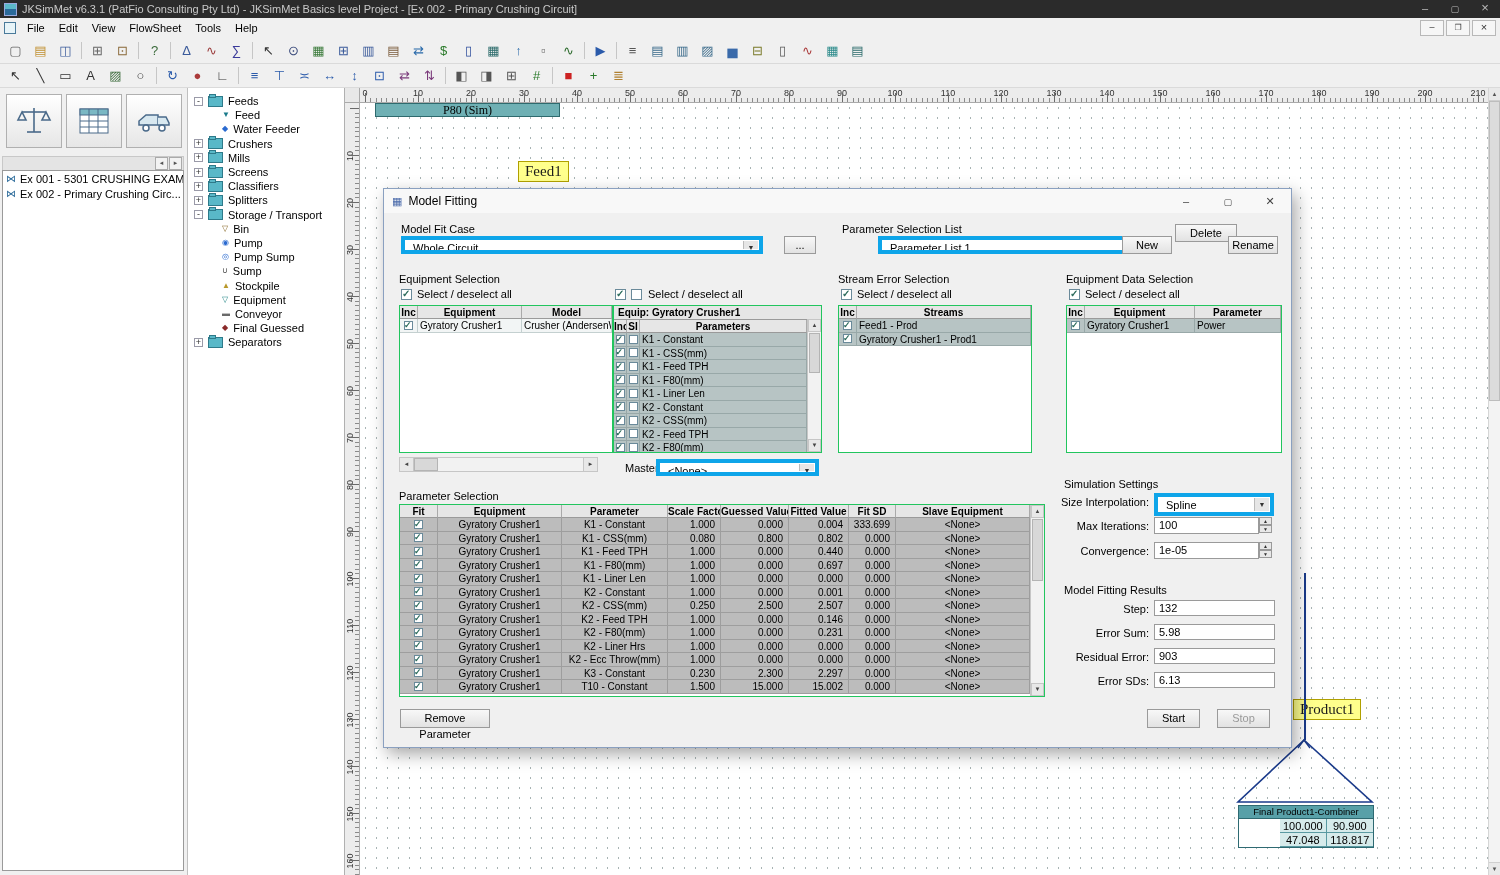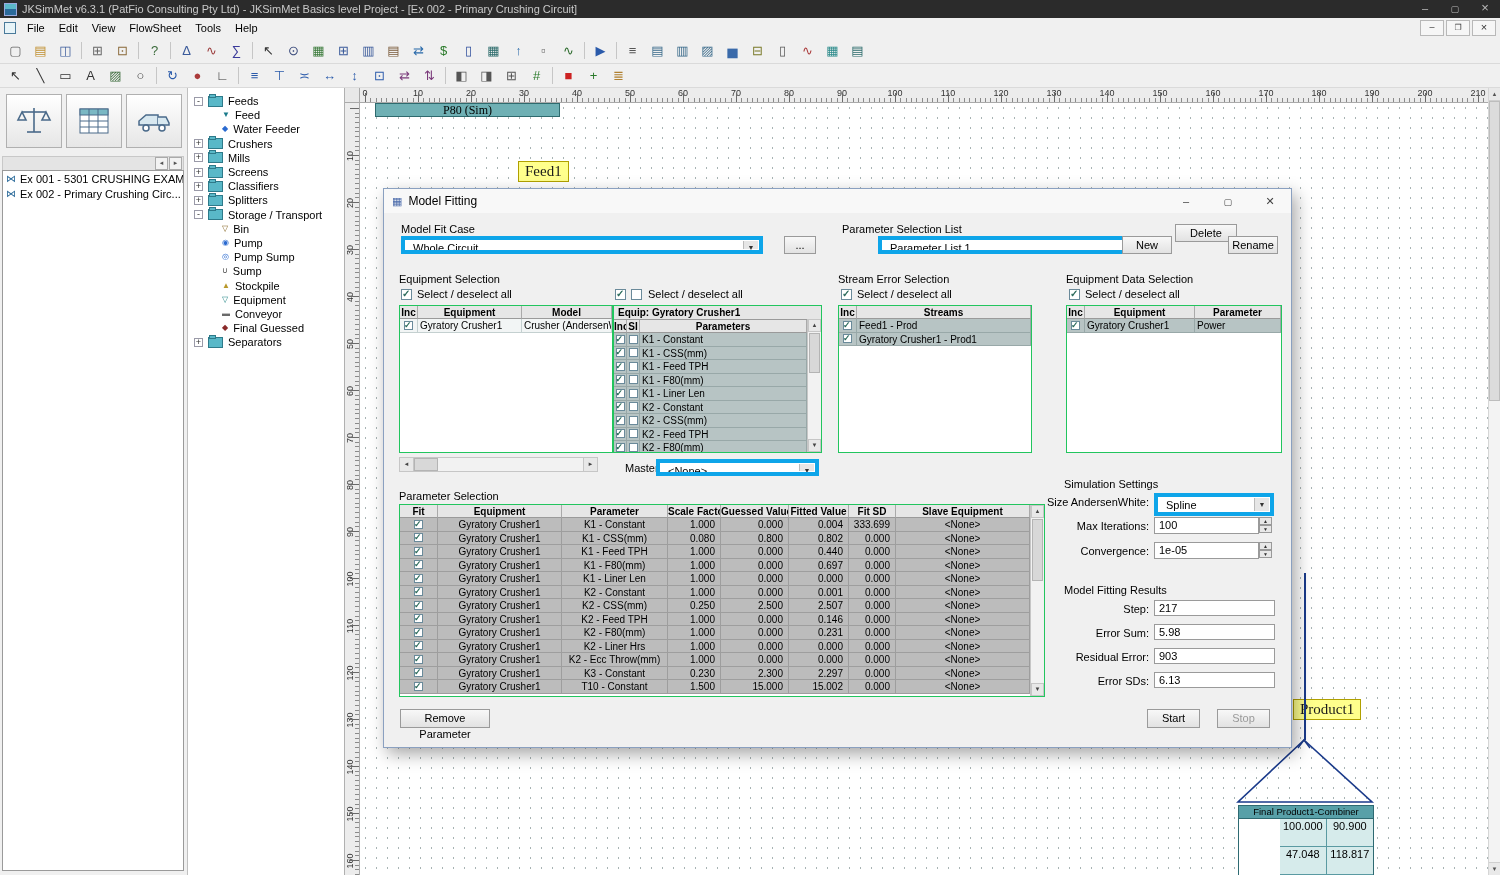--- a/index.html
+++ b/index.html
@@ -74,21 +74,21 @@
   .p80-box{position:absolute;left:15px;top:0;width:185px;height:14px;background:#6fb0b4;border:1px solid #2e6a6e;
     box-sizing:border-box;text-align:center;font-family:"Liberation Serif",serif;font-size:12px;line-height:12px;color:#000;}
   .fs-label{position:absolute;background:#ffff8c;border:1px solid #b0a000;padding:0 6px;
     font-family:"Liberation Serif",serif;font-size:15px;line-height:19px;color:#1a1a1a;}
   #feedLabel{left:158px;top:58px;} #productLabel{left:933px;top:596px;}
   .stream-line{position:absolute;left:944px;top:470px;width:2px;height:167px;background:#1a3a8a;}
   .combiner-svg{position:absolute;left:876px;top:633px;}
   .combiner{position:absolute;left:878px;top:702px;width:134px;border:1px solid #2e6a72;box-sizing:content-box;background:#fff;}
   .comb-title{height:12px;background:#58a0a8;border-bottom:1px solid #2e6a72;text-align:center;
     font-size:9.5px;line-height:12px;color:#000;overflow:hidden;white-space:nowrap;}
-  .comb-row{display:flex;height:28px;padding-left:41px;}
+  .comb-row{display:flex;height:14px;padding-left:41px;}
   .comb-cell{width:67px;box-sizing:border-box;border-right:1px solid #5a9aa2;border-bottom:1px solid #5a9aa2;
     background:#d6ebeb;text-align:center;font-size:11px;line-height:14px;}
   .comb-cell:last-child{border-right:none;}
   
   .dlg{position:absolute;left:383px;top:188px;width:907px;height:558px;background:#f0f0f0;
     border:1px solid #8aa0c0;box-shadow:4px 6px 16px rgba(0,0,0,.35);z-index:10;}
   .dlg-title{position:absolute;left:0;top:0;right:0;height:24px;background:#f8f8f8;display:flex;align-items:center;}
   .dlg-title-ico{font-size:11px;color:#4a6aaa;margin:0 6px 0 8px;}
   .dlg-title-ico::before{content:"▦";}
   .dlg-title-text{font-size:12px;}
@@ -919,38 +919,38 @@
       </div>
     <div class="sb-v" style="right:0;top:0;bottom:0;">
       <span class="b up"></span>
       <span class="thumb" style="height:60px;"></span>
       <span class="b down"></span>
     </div>
   </div>
   <div class="btn" style="left:16px;top:520px;width:90px;height:19px;">Remove Parameter</div>
 
   <span class="lbl" style="left:680px;top:289px;">Simulation Settings</span>
-  <span class="lbl lbl-r" style="left:615px;top:307px;width:150px;">Size AndersenWhite:</span>
+  <span class="lbl lbl-r" style="left:615px;top:307px;width:150px;">Size Interpolation:</span>
   <div class="dd" style="left:770px;top:304px;width:120px;height:23px;">Spline</div>
   <span class="lbl lbl-r" style="left:615px;top:331px;width:150px;">Max Iterations:</span>
   <div class="field" style="left:770px;top:328px;width:105px;height:17px;">100</div>
   <div class="spin" style="left:875px;top:328px;">
       <span>▲</span>
       <span>▼</span>
     </div>
   <span class="lbl lbl-r" style="left:615px;top:356px;width:150px;">Convergence:</span>
   <div class="field" style="left:770px;top:353px;width:105px;height:17px;">1e-05</div>
   <div class="spin" style="left:875px;top:353px;">
       <span>▲</span>
       <span>▼</span>
     </div>
 
   <span class="lbl" style="left:680px;top:395px;">Model Fitting Results</span>
   <span class="lbl lbl-r" style="left:615px;top:414px;width:150px;">Step:</span>
-  <div class="field" style="left:770px;top:411px;width:121px;height:16px;">217</div>
+  <div class="field" style="left:770px;top:411px;width:121px;height:16px;">132</div>
   <span class="lbl lbl-r" style="left:615px;top:438px;width:150px;">Error Sum:</span>
   <div class="field" style="left:770px;top:435px;width:121px;height:16px;">5.98</div>
   <span class="lbl lbl-r" style="left:615px;top:462px;width:150px;">Residual Error:</span>
   <div class="field" style="left:770px;top:459px;width:121px;height:16px;">903</div>
   <span class="lbl lbl-r" style="left:615px;top:486px;width:150px;">Error SDs:</span>
   <div class="field" style="left:770px;top:483px;width:121px;height:16px;">6.13</div>
 
   <div class="btn" style="left:763px;top:520px;width:53px;height:19px;">Start</div>
   <div class="btn disabled" style="left:833px;top:520px;width:53px;height:19px;">Stop</div>
 </div>

